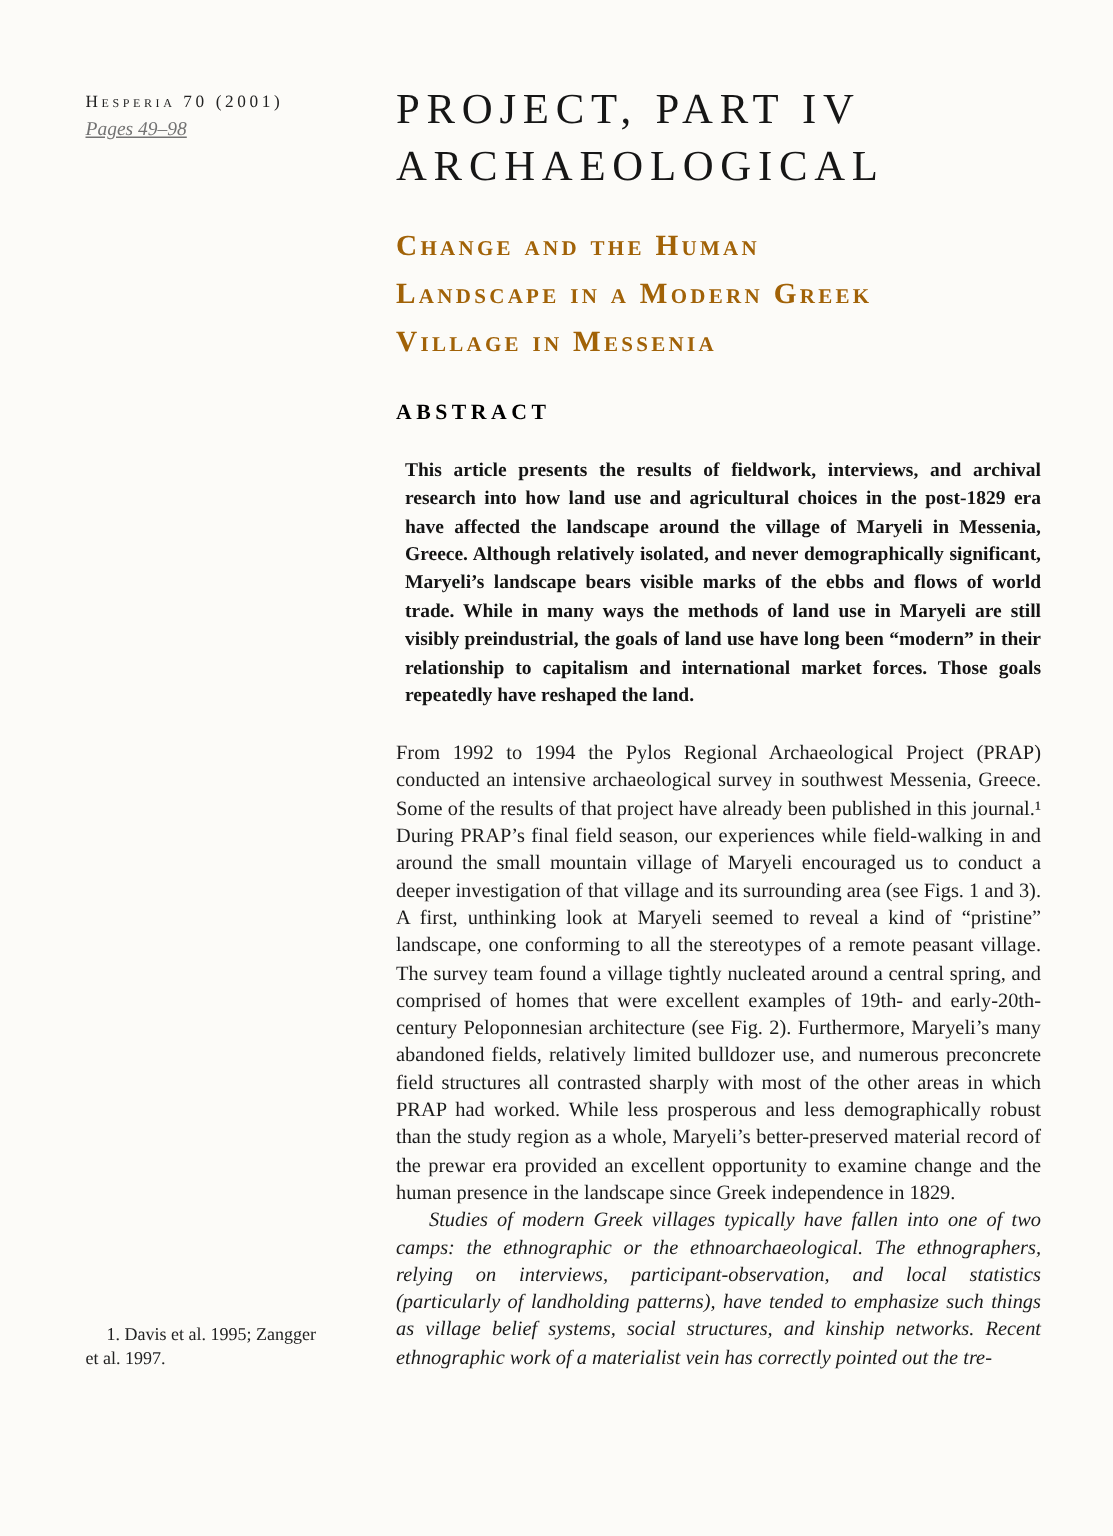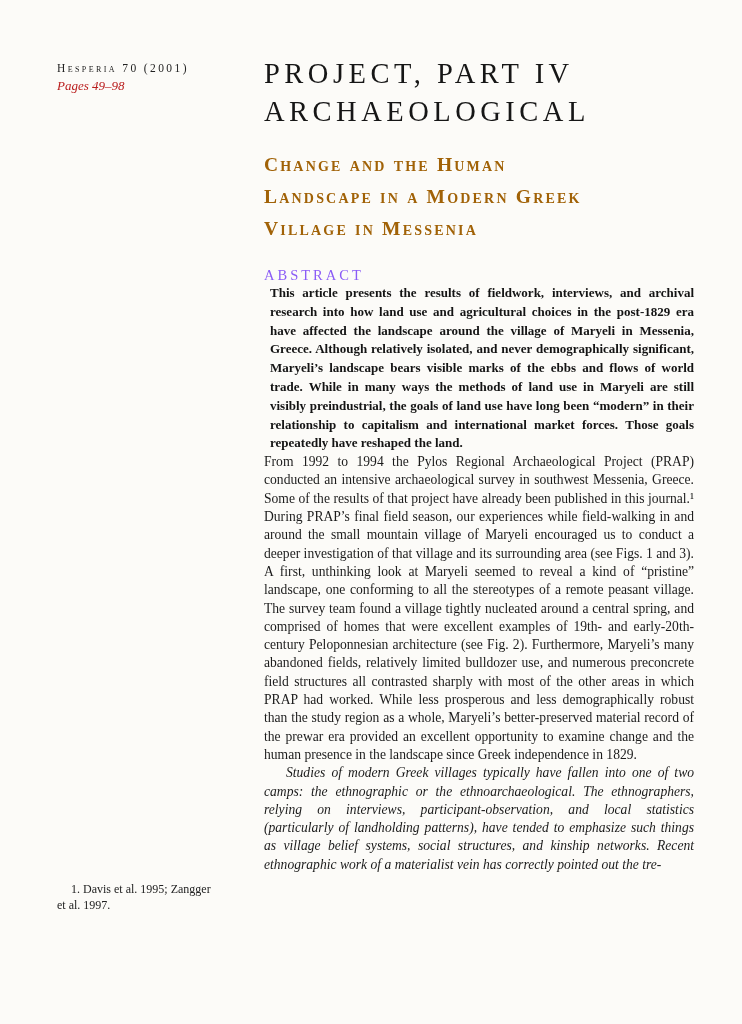--- a/index.html
+++ b/index.html
@@ -16,21 +16,21 @@
     overflow: hidden;
   }
 
   .journal-info { position: absolute; left: 57px; top: 62px; }
   .journal-name {
     font-size: 11.5px;
     letter-spacing: 2.4px;
     color: #222;
     font-variant: small-caps;
   }
-  .journal-pages { font-style: italic; font-size: 13px; margin-top: 4px; color: #b91c1c; }
+  .journal-pages { font-style: italic; font-size: 13px; margin-top: 4px; color: #737373; text-decoration: underline; }
 
   .main-col { position: absolute; left: 264px; top: 55px; width: 430px; }
 
   .title {
     font-weight: normal;
     font-size: 28.5px;
     line-height: 38px;
     letter-spacing: 4.5px;
     color: #161616;
   }
@@ -42,36 +42,37 @@
     font-weight: bold;
     font-size: 19.5px;
     line-height: 32px;
     letter-spacing: 2.2px;
     color: #a16207;
   }
   .subtitle .subtitle-line { display: block; }
 
   .abstract-heading {
     margin-top: 22px;
-    font-weight: normal;
+    font-weight: bold;
     font-size: 14.5px;
     letter-spacing: 3px;
-    color: #8b5cf6;
+    color: #000000;
   }
 
   .abstract-text {
+    margin-top: 20px;
     margin-left: 6px;
     font-weight: bold;
     font-size: 13px;
     line-height: 18.8px;
     text-align: justify;
     color: #141414;
   }
 
-  .body-text { }
+  .body-text { margin-top: 20px; }
   .body-text p {
     font-size: 13.6px;
     line-height: 18.3px;
     text-align: justify;
     color: #1b1b1b;
   }
   .body-text p + p { text-indent: 22px; font-style: italic; }
 
   .footnote {
     position: absolute;

